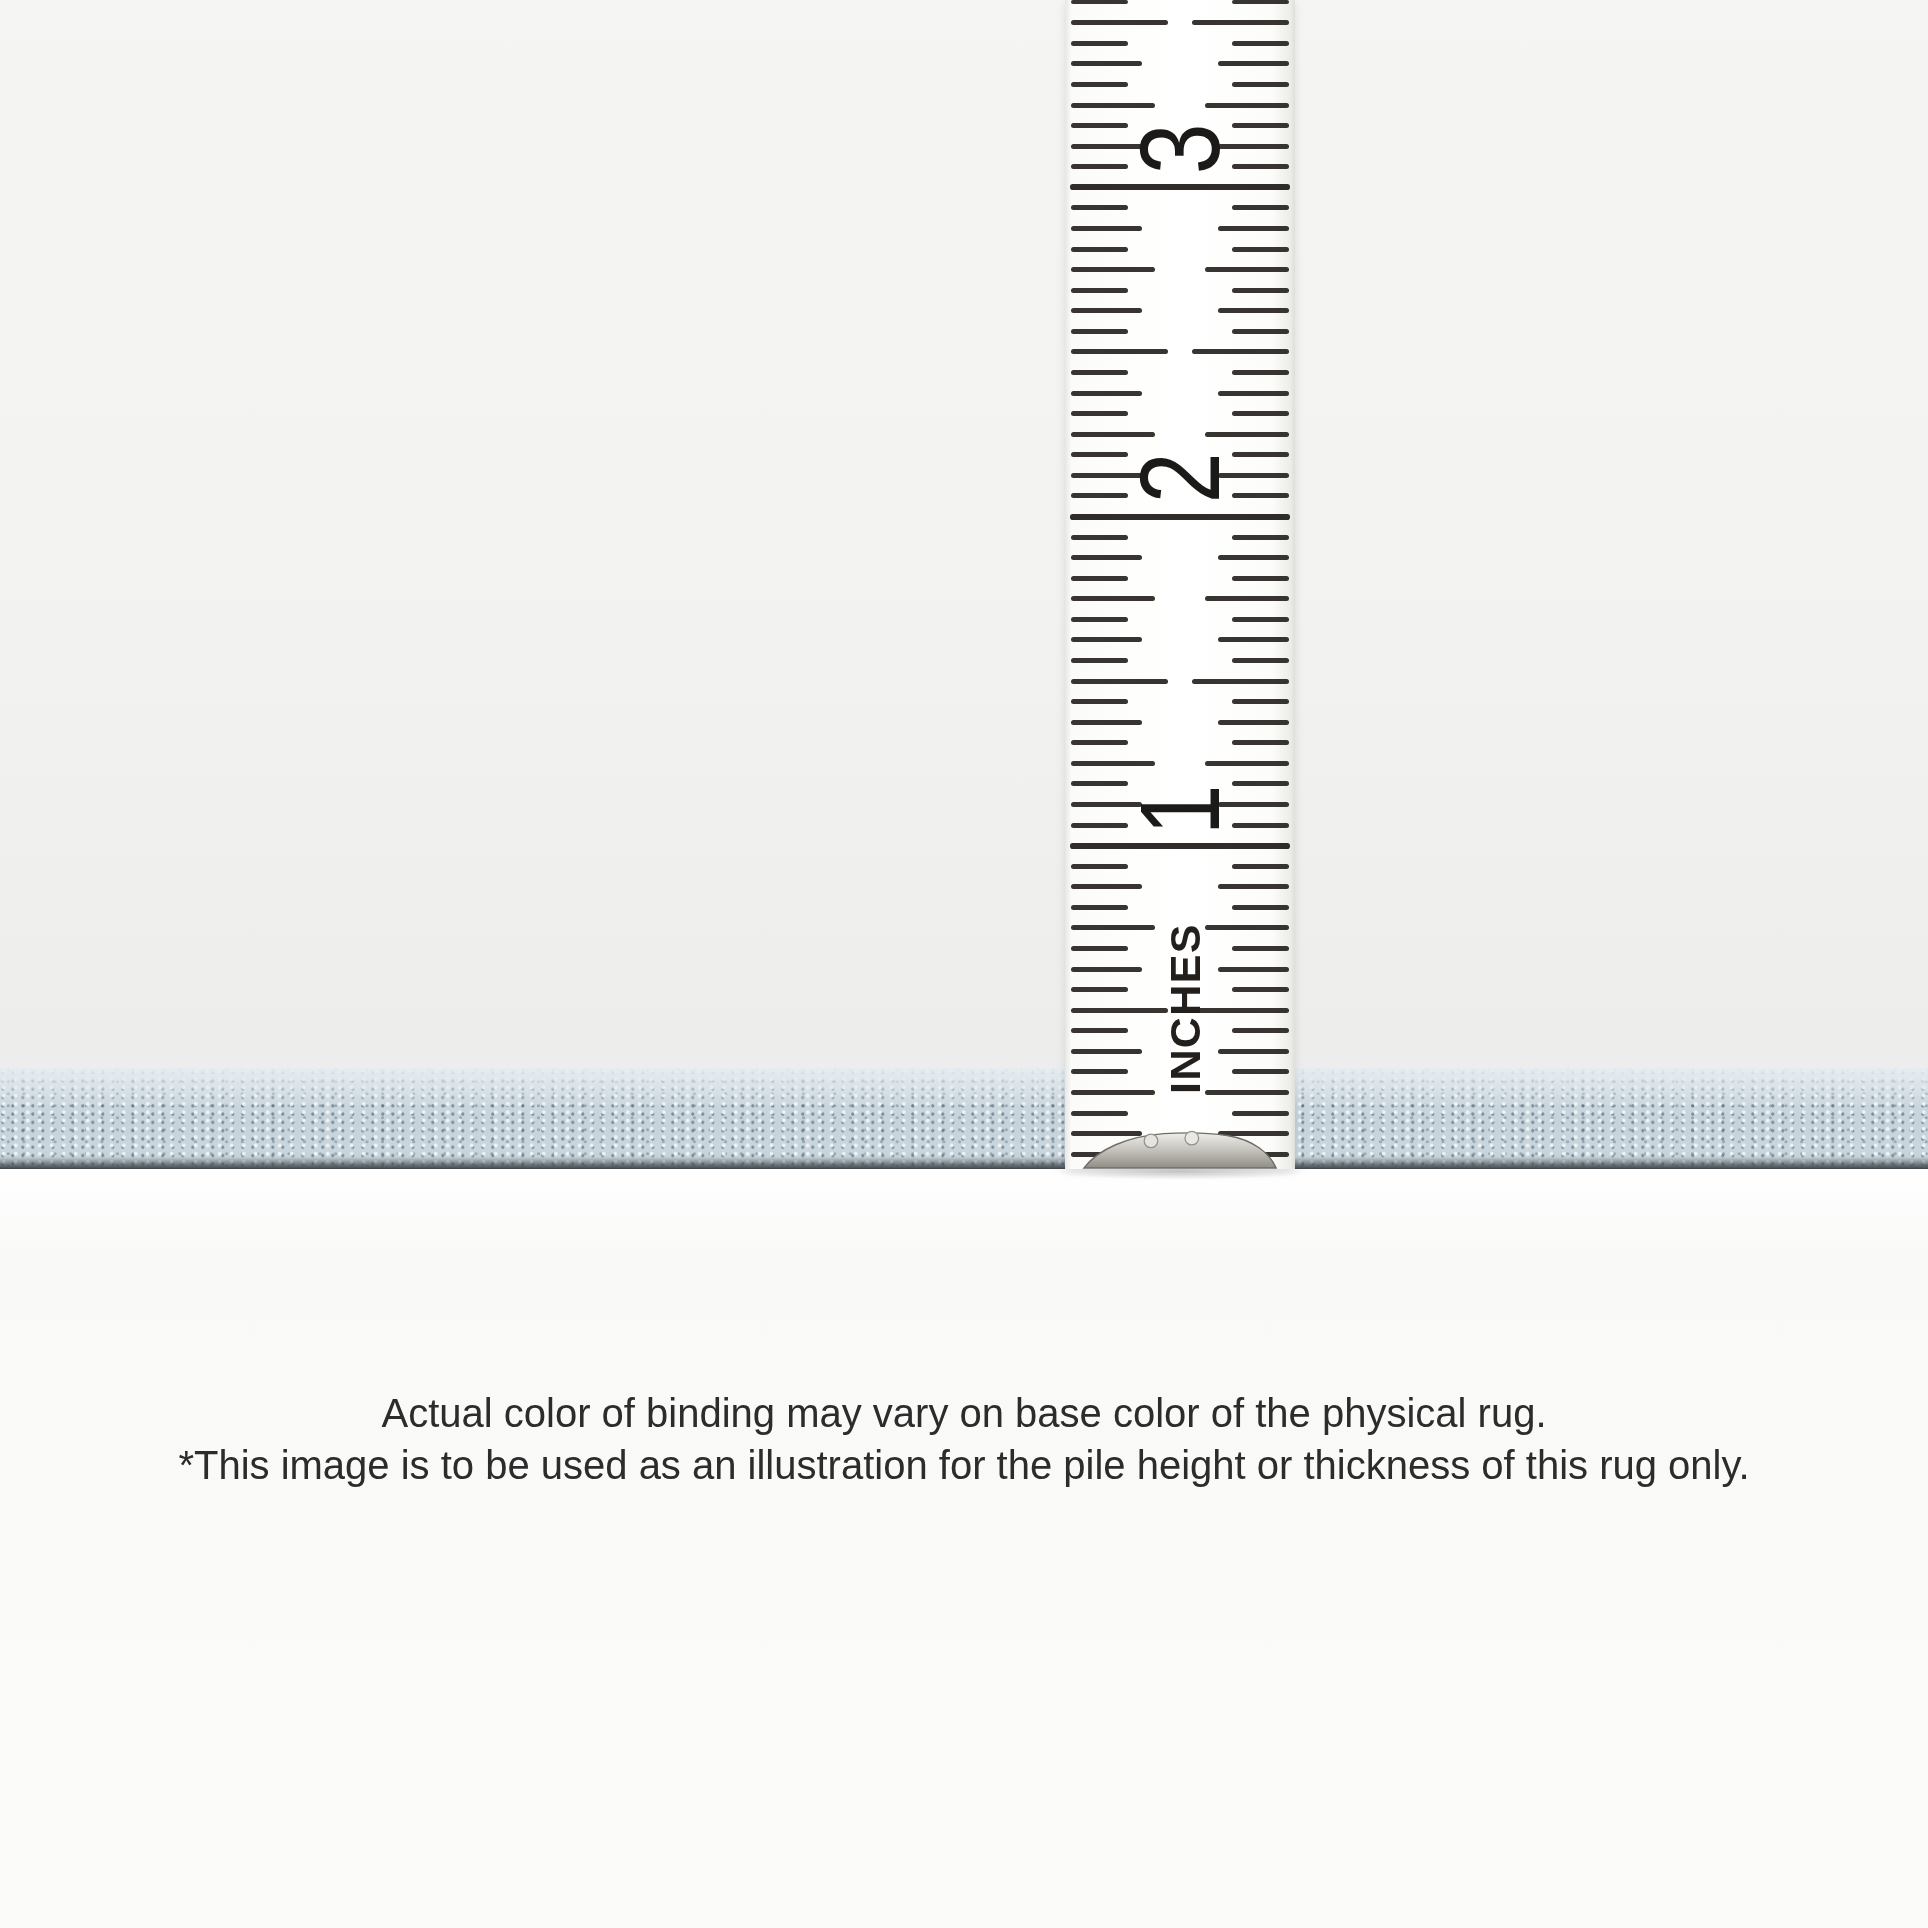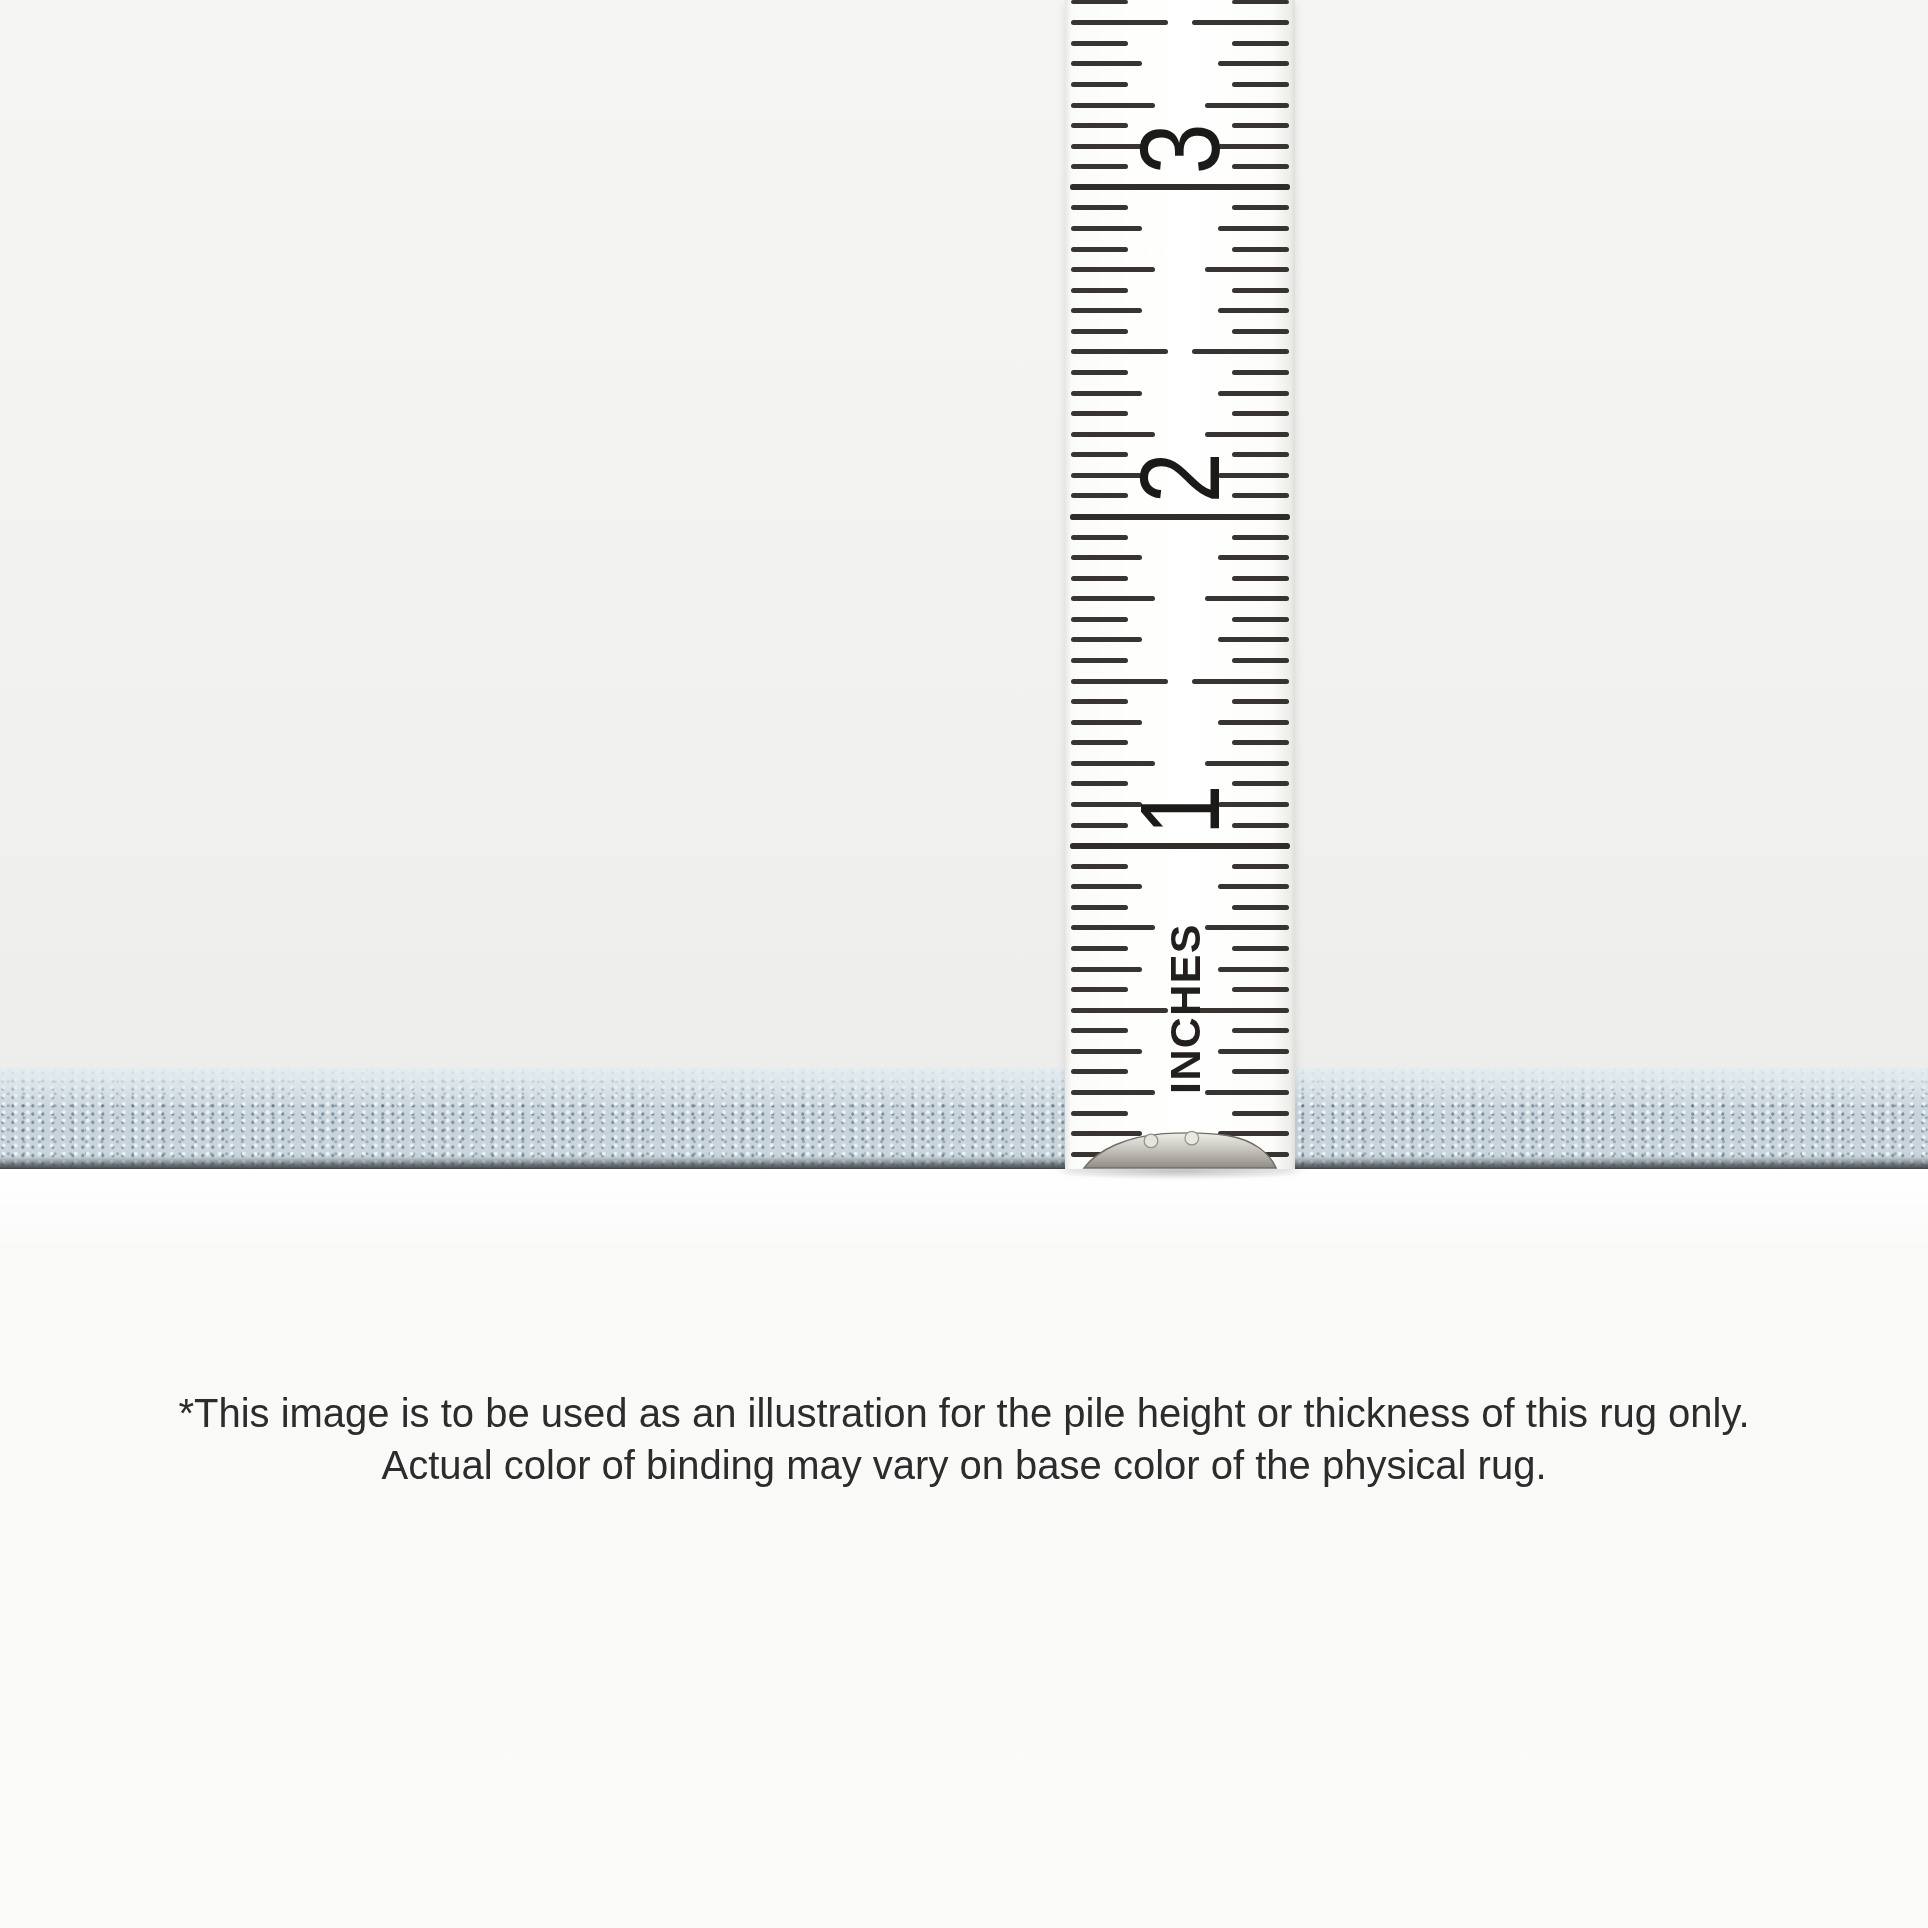--- a/index.html
+++ b/index.html
@@ -234,18 +234,18 @@
           <stop offset="1" stop-color="#8f8c85"></stop>
         </linearGradient>
       </defs>
       <path d="M4,42 C20,21 52,7 92,4 C118,2.5 142,3 162,6 C192,11 209,26 216,42 Z" fill="url(#metalGrad)" stroke="#6f6d67" stroke-width="1.6"></path>
       <circle cx="78" cy="12" r="7.5" fill="#e6e4de" stroke="#96938c" stroke-width="1.4"></circle>
       <circle cx="123" cy="9" r="7.5" fill="#eae8e2" stroke="#96938c" stroke-width="1.4"></circle>
     </svg>
   </div>
 
   <div class="caption">
+    <div>Actual color of binding may vary on base color of the physical rug.</div>
     <div>*This image is to be used as an illustration for the pile height or thickness of this rug only.</div>
-    <div>Actual color of binding may vary on base color of the physical rug.</div>
   </div>
 
 </div>
 
 
 </body></html>

